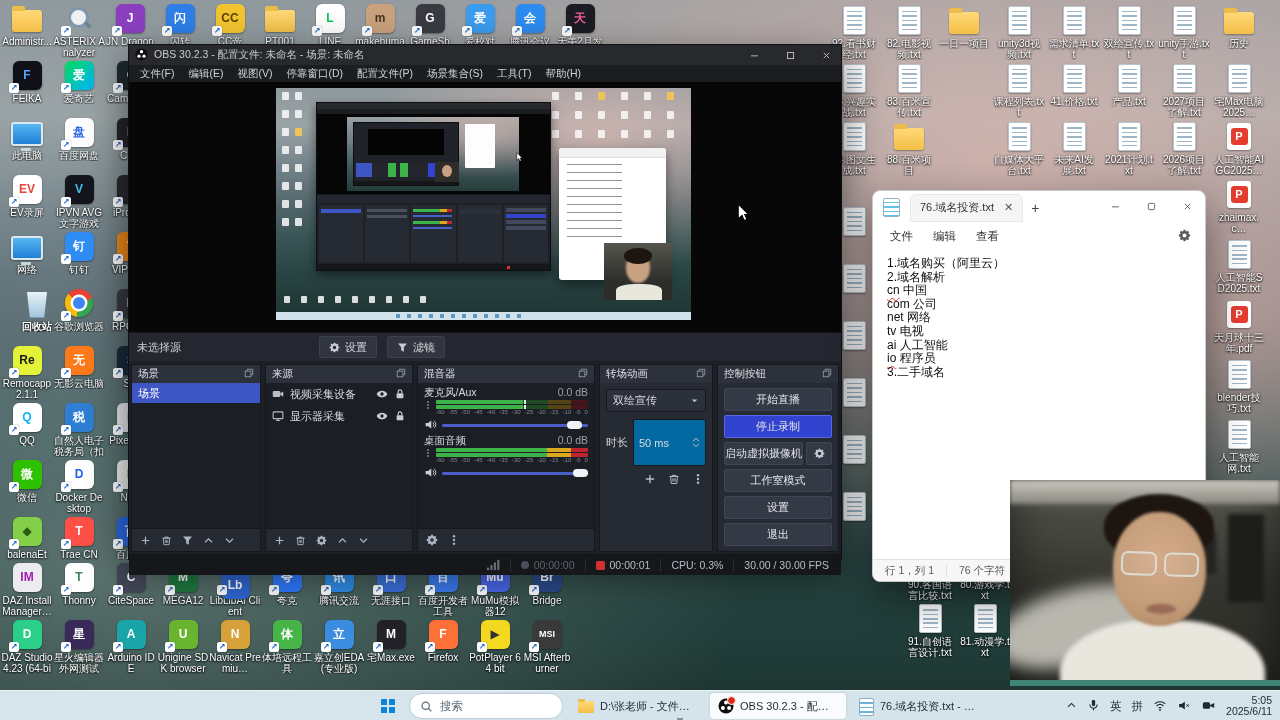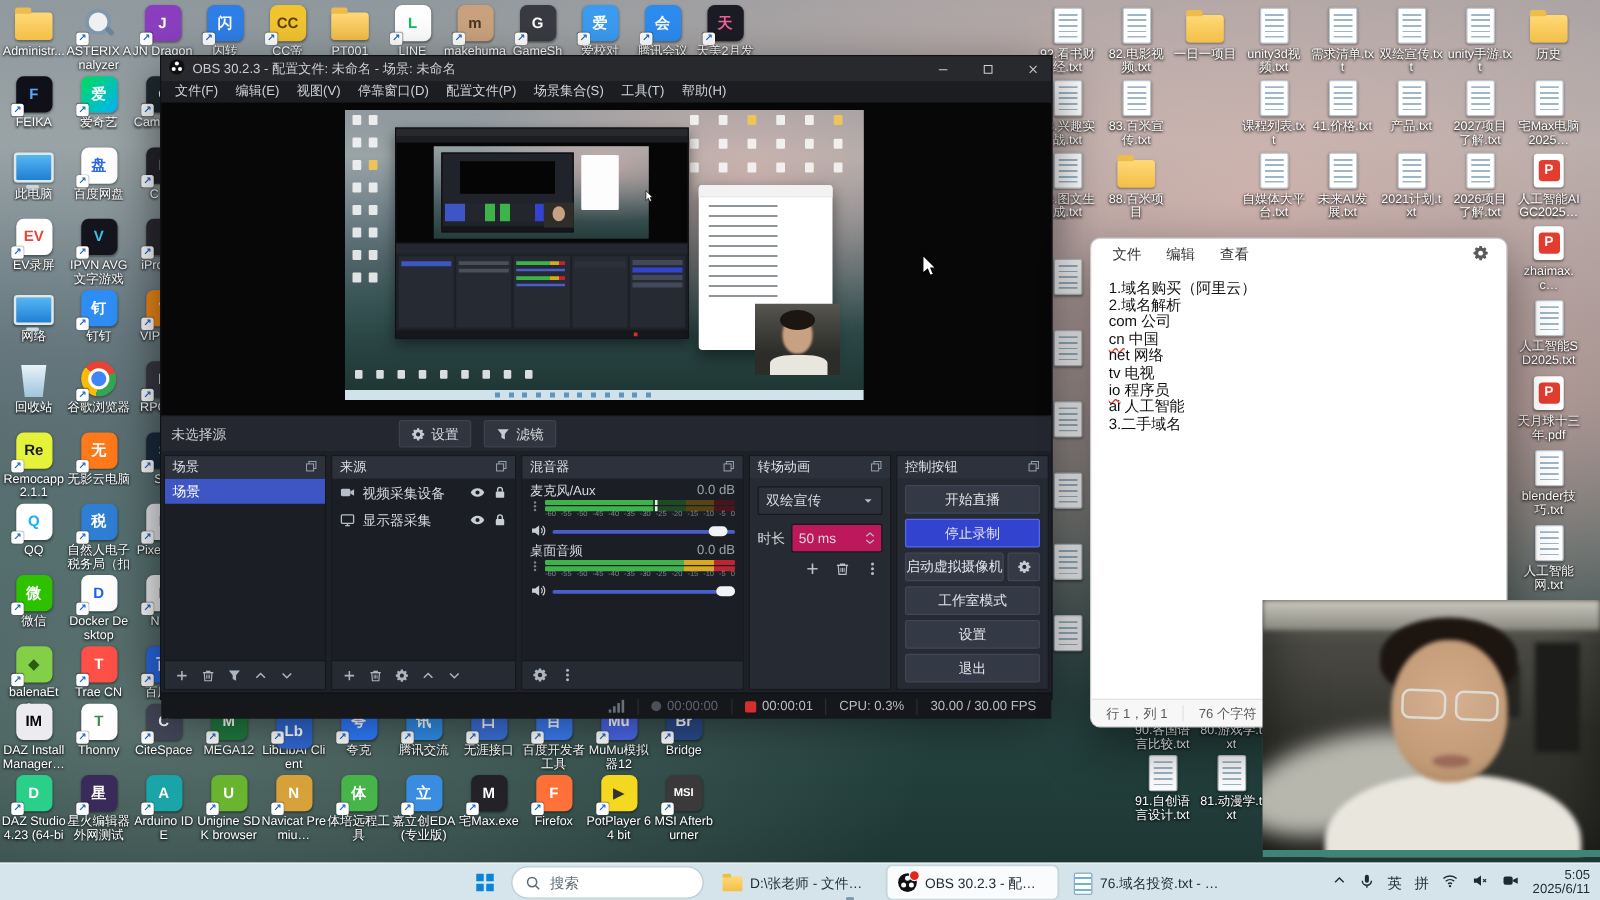--- a/index.html
+++ b/index.html
@@ -74,22 +74,22 @@
   .mix-ticks{display:flex;justify-content:space-between;color:#80868f;font-size:6px;line-height:7px;transform:translateY(-1px);}
   .mix-srow{display:flex;align-items:center;gap:5px;margin-top:1px;}
   .vol-track{position:relative;flex:1;height:10px;}
   .vol-track::before{content:'';position:absolute;left:0;right:0;top:4px;height:3px;background:#4a5ec9;border-radius:2px;}
   .vol-knob{position:absolute;top:1px;width:15px;height:8px;background:#f2f3f5;border-radius:4px;}
   
   .tr-body{padding:6px;display:flex;flex-direction:column;gap:7px;}
   .tr-select{height:21px;background:#2c303a;border:1px solid #171921;border-radius:2px;display:flex;align-items:center;
     justify-content:space-between;padding:0 6px;color:#d9dce1;}
   .tr-durrow{display:flex;align-items:center;gap:5px;color:#cfd3d9;}
-  .tr-num{flex:1;height:21px;background:#be185d;border:1px solid #171921;border-radius:2px;display:flex;align-items:center;
-    justify-content:space-between;padding:0 5px;color:#d9dce1;}
+  .tr-num{flex:1;height:21px;background:#0369a1;border:1px solid #171921;border-radius:2px;display:flex;align-items:center;
+    justify-content:space-between;padding:12px 5px;color:#d9dce1;}
   .stepper{display:flex;flex-direction:column;gap:1px;}
   .tr-btns{display:flex;justify-content:flex-end;gap:12px;padding-right:2px;}
   
   .ctl-body{padding:5px 6px;display:flex;flex-direction:column;gap:4px;background:#262a33;}
   .ctl-btn{height:21px;background:#343946;border:1px solid #404655;border-radius:2px;color:#e2e4e9;font-size:11px;
     display:flex;align-items:center;justify-content:center;white-space:nowrap;}
   .ctl-btn.primary{background:#3243cf;border-color:#5a68e8;}
   .ctl-row{display:flex;gap:3px;}
   .ctl-row .ctl-btn{flex:1;}
   .ctl-gear{width:24px;flex:none !important;}
@@ -322,21 +322,21 @@
             <span class="sc">↗</span>
           </div>
           <div class="desk-lb">EV录屏</div>
         </div>
         <div class="desk-cell" style="left: 0px; top: 228px;">
           <div class="gwrap">
             <div class="g-monitor"></div>
           </div>
           <div class="desk-lb">网络</div>
         </div>
-        <div class="desk-cell" style="left: 0px; top: 285px;">
+        <div class="desk-cell" style="left: 10px; top: 285px; font-weight: bold;">
           <div class="gwrap">
             <div class="g-bin"></div>
           </div>
           <div class="desk-lb">回收站</div>
         </div>
         <div class="desk-cell" style="left: 0px; top: 342px;">
           <div class="gwrap">
             <div class="g-app" style="background: rgb(228, 242, 58);">
               <span style="color: rgb(26, 26, 26);">Re</span>
             </div>
@@ -844,21 +844,21 @@
               <div class="g-doc-lines"></div>
             </div>
           </div>
           <div class="desk-lb">81.动漫学.txt</div>
         </div>
       </div>
       <div class="icon-group" style="left: 2px; top: 561px;">
         <div class="desk-cell" style="left: 0px; top: 0px;">
           <div class="gwrap">
             <div class="g-app" style="background: rgb(236, 236, 240);">
-              <span style="color: #000000;">IM</span>
+              <span style="color: #a21caf;">IM</span>
             </div>
           </div>
           <div class="desk-lb">DAZ Install Manager…</div>
         </div>
         <div class="desk-cell" style="left: 52px; top: 0px;">
           <div class="gwrap">
             <div class="g-app" style="background: rgb(255, 255, 255);">
               <span style="color: rgb(58, 138, 90);">T</span>
             </div>
             <span class="sc">↗</span>
@@ -1548,38 +1548,63 @@
       <span class="st-seg">
           <span class="recdot"></span>
           <span>00:00:01</span>
         </span>
       <span class="st-seg">CPU: 0.3%</span>
       <span class="st-seg" style="padding-right:12px">30.00 / 30.00 FPS</span>
     </div>
   </div>
 
   <div class="note">
+    <div class="nt-title">
+      <span class="nt-appicon"></span>
+      <span class="nt-tab">
+        <span>76.域名投资.txt</span>
+        <span class="nt-x">✕</span>
+      </span>
+      <span class="nt-plus">+</span>
+      <span class="nt-ctls">
+        <span class="nt-ctl">
+            <svg width="11" height="11" viewBox="0 0 16 16">
+              <path d="M3 8.5h10" stroke="#3a3a3a" stroke-width="1.1"></path>
+            </svg>
+          </span>
+        <span class="nt-ctl">
+            <svg width="11" height="11" viewBox="0 0 16 16">
+              <rect x="3.5" y="3.5" width="9" height="9" rx="1.5" fill="none" stroke="#3a3a3a" stroke-width="1.1"></rect>
+            </svg>
+          </span>
+        <span class="nt-ctl">
+            <svg width="11" height="11" viewBox="0 0 16 16">
+              <path d="M4 4l8 8M12 4l-8 8" stroke="#3a3a3a" stroke-width="1.1"></path>
+            </svg>
+          </span>
+      </span>
+    </div>
     <div class="nt-menu" id="nt-menu">
         <span class="mi">文件</span>
         <span class="mi">编辑</span>
         <span class="mi">查看</span>
         <span class="nt-gear"><svg width="13" height="13" viewBox="0 0 16 16">
             <path d="M6.8 1h2.4l.3 1.7 1.2.5 1.4-1 1.7 1.7-1 1.4.5 1.2 1.7.3v2.4l-1.7.3-.5 1.2 1 1.4-1.7 1.7-1.4-1-1.2.5-.3 1.7H6.8l-.3-1.7-1.2-.5-1.4 1-1.7-1.7 1-1.4-.5-1.2L1 9.2V6.8l1.7-.3.5-1.2-1-1.4 1.7-1.7 1.4 1 1.2-.5z" fill="#5a5a5a"></path>
             <circle cx="8" cy="8" r="2.4" fill="#fff"></circle>
           </svg></span>
       </div>
     <div class="nt-body" id="nt-body">
         <div><span>1.域名购买（阿里云）</span></div>
         <div><span>2.域名解析</span></div>
+        <div><span class="wavy">cn</span><span> 中国</span></div>
         <div><span>com 公司</span></div>
-        <div><span class="wavy">cn</span><span> 中国</span></div>
         <div><span>net 网络</span></div>
         <div><span>tv 电视</span></div>
+        <div><span>ai 人工智能</span></div>
         <div><span class="wavy">io</span><span> 程序员</span></div>
-        <div><span>ai 人工智能</span></div>
         <div><span>3.二手域名</span></div>
       </div>
     <div class="nt-status">
       <span class="seg">行 1，列 1</span>
       <span class="seg" style="border-right:none">76 个字符</span>
     </div>
   </div>
 
   <div class="webcam">
     <div class="wc-ceil"></div>

